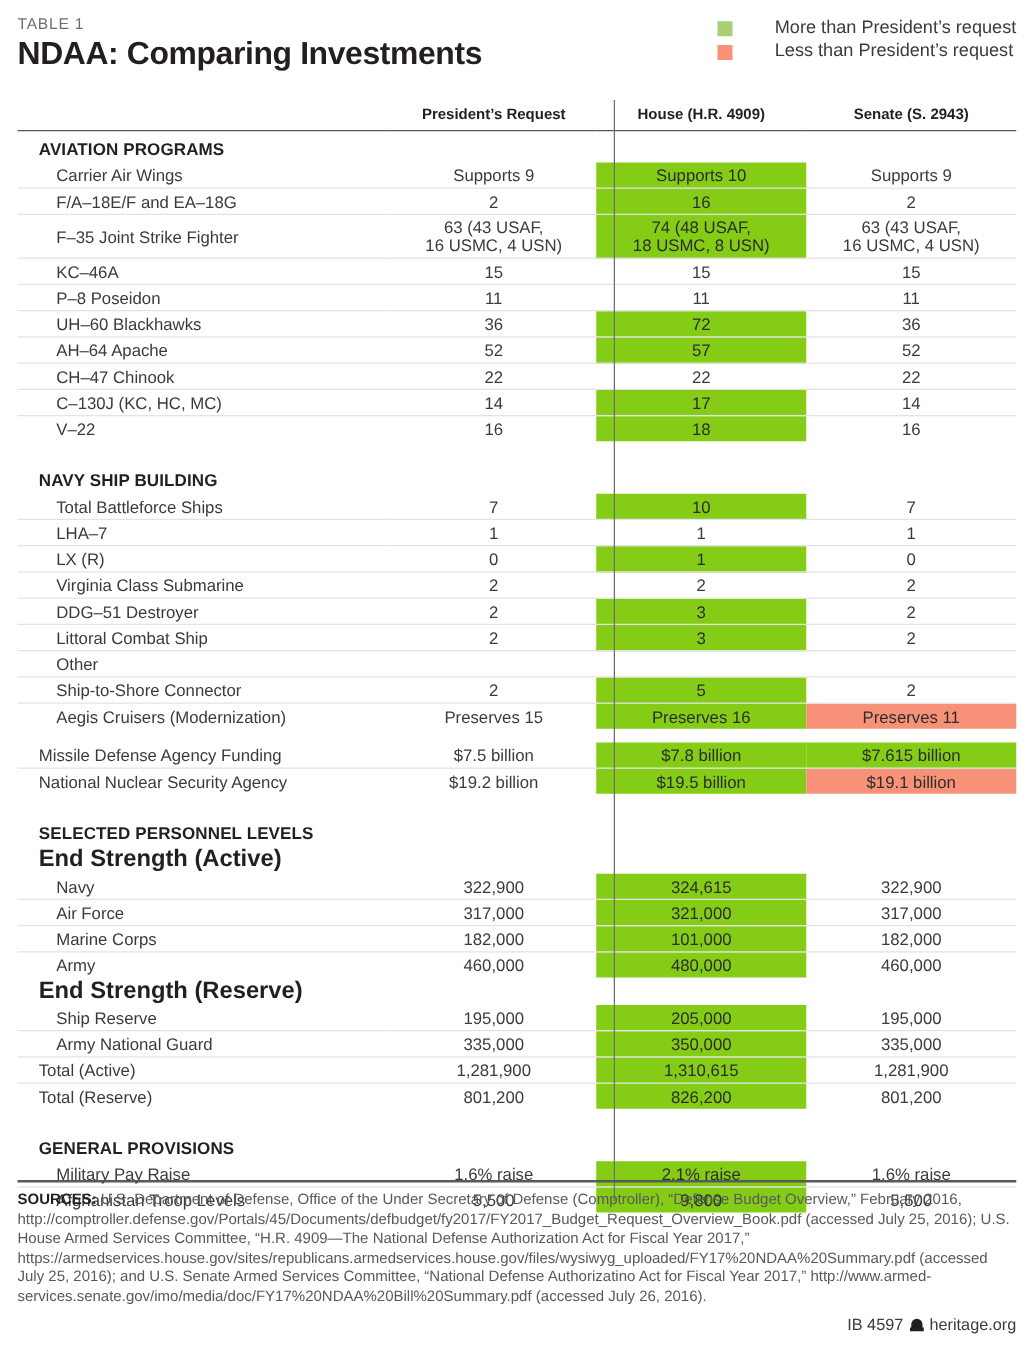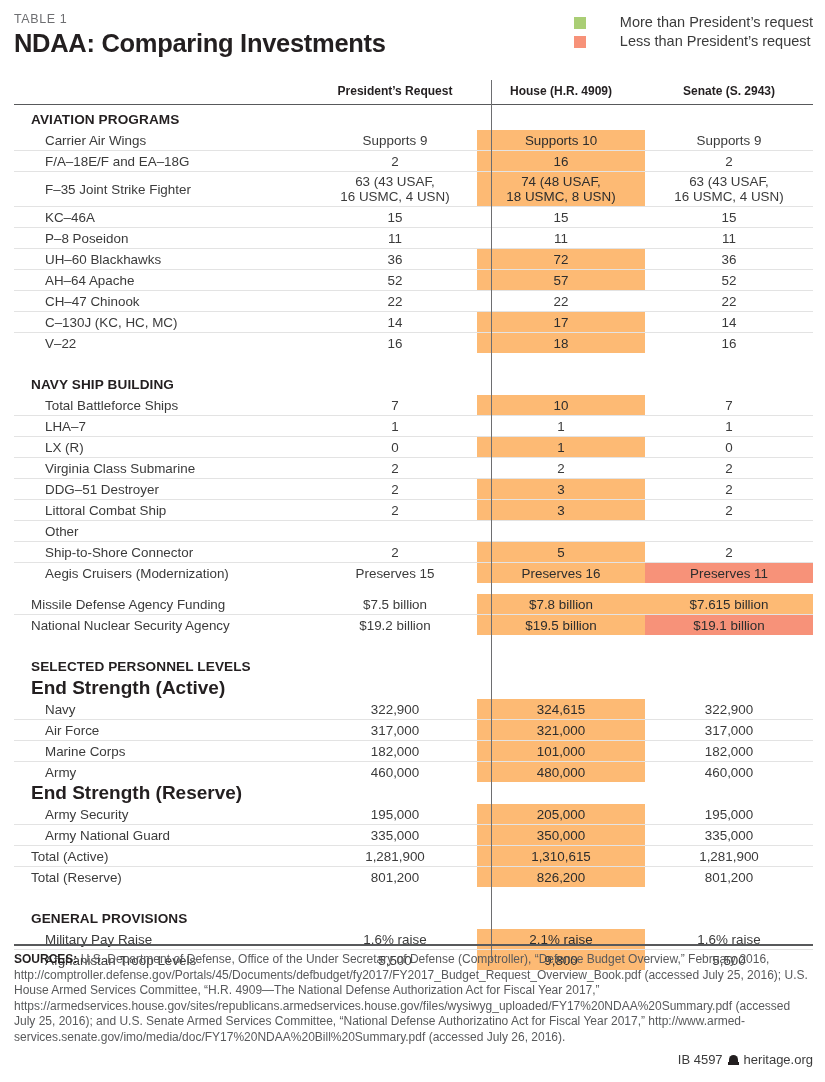--- a/index.html
+++ b/index.html
@@ -64,21 +64,21 @@
   tbody tr.subhead td { border-bottom:none; height:21px; }
   tbody tr.subhead td.lbl {
     font-weight:700; color:#231f20; font-size:19px; padding-left:17px;
   }
   tbody tr.spacer td { border-bottom:none; height:17px; }
   tbody tr.spacer-sm td { border-bottom:none; height:11px; }
   tbody tr.tall td { height:34px; }
   tbody tr.noline td { border-bottom:none; }
   tbody tr.lastrow td { border-bottom:none; }
 
-  td.hl-green { background:#fdba74; color:#2d2d2d; }
+  td.hl-green { background:#84cc16; color:#2d2d2d; }
   td.hl-red   { background:#f79279; color:#2d2d2d; }
 
   .two-line { display:block; line-height:15px; }
 
   
   .vdiv {
     position:absolute; left:477px; top:22px; width:1.3px;
     background:#6d6e71;
   }
 
@@ -351,21 +351,21 @@
             <td class="hl-green">480,000</td>
             <td class="">460,000</td>
           </tr>
           <tr class="subhead">
             <td class="lbl">End Strength (Reserve)</td>
             <td></td>
             <td></td>
             <td></td>
           </tr>
           <tr class="datarow indent">
-            <td class="lbl">Army Security</td>
+            <td class="lbl">Ship Reserve</td>
             <td>195,000</td>
             <td class="hl-green">205,000</td>
             <td class="">195,000</td>
           </tr>
           <tr class="datarow indent">
             <td class="lbl">Army National Guard</td>
             <td>335,000</td>
             <td class="hl-green">350,000</td>
             <td class="">335,000</td>
           </tr>

